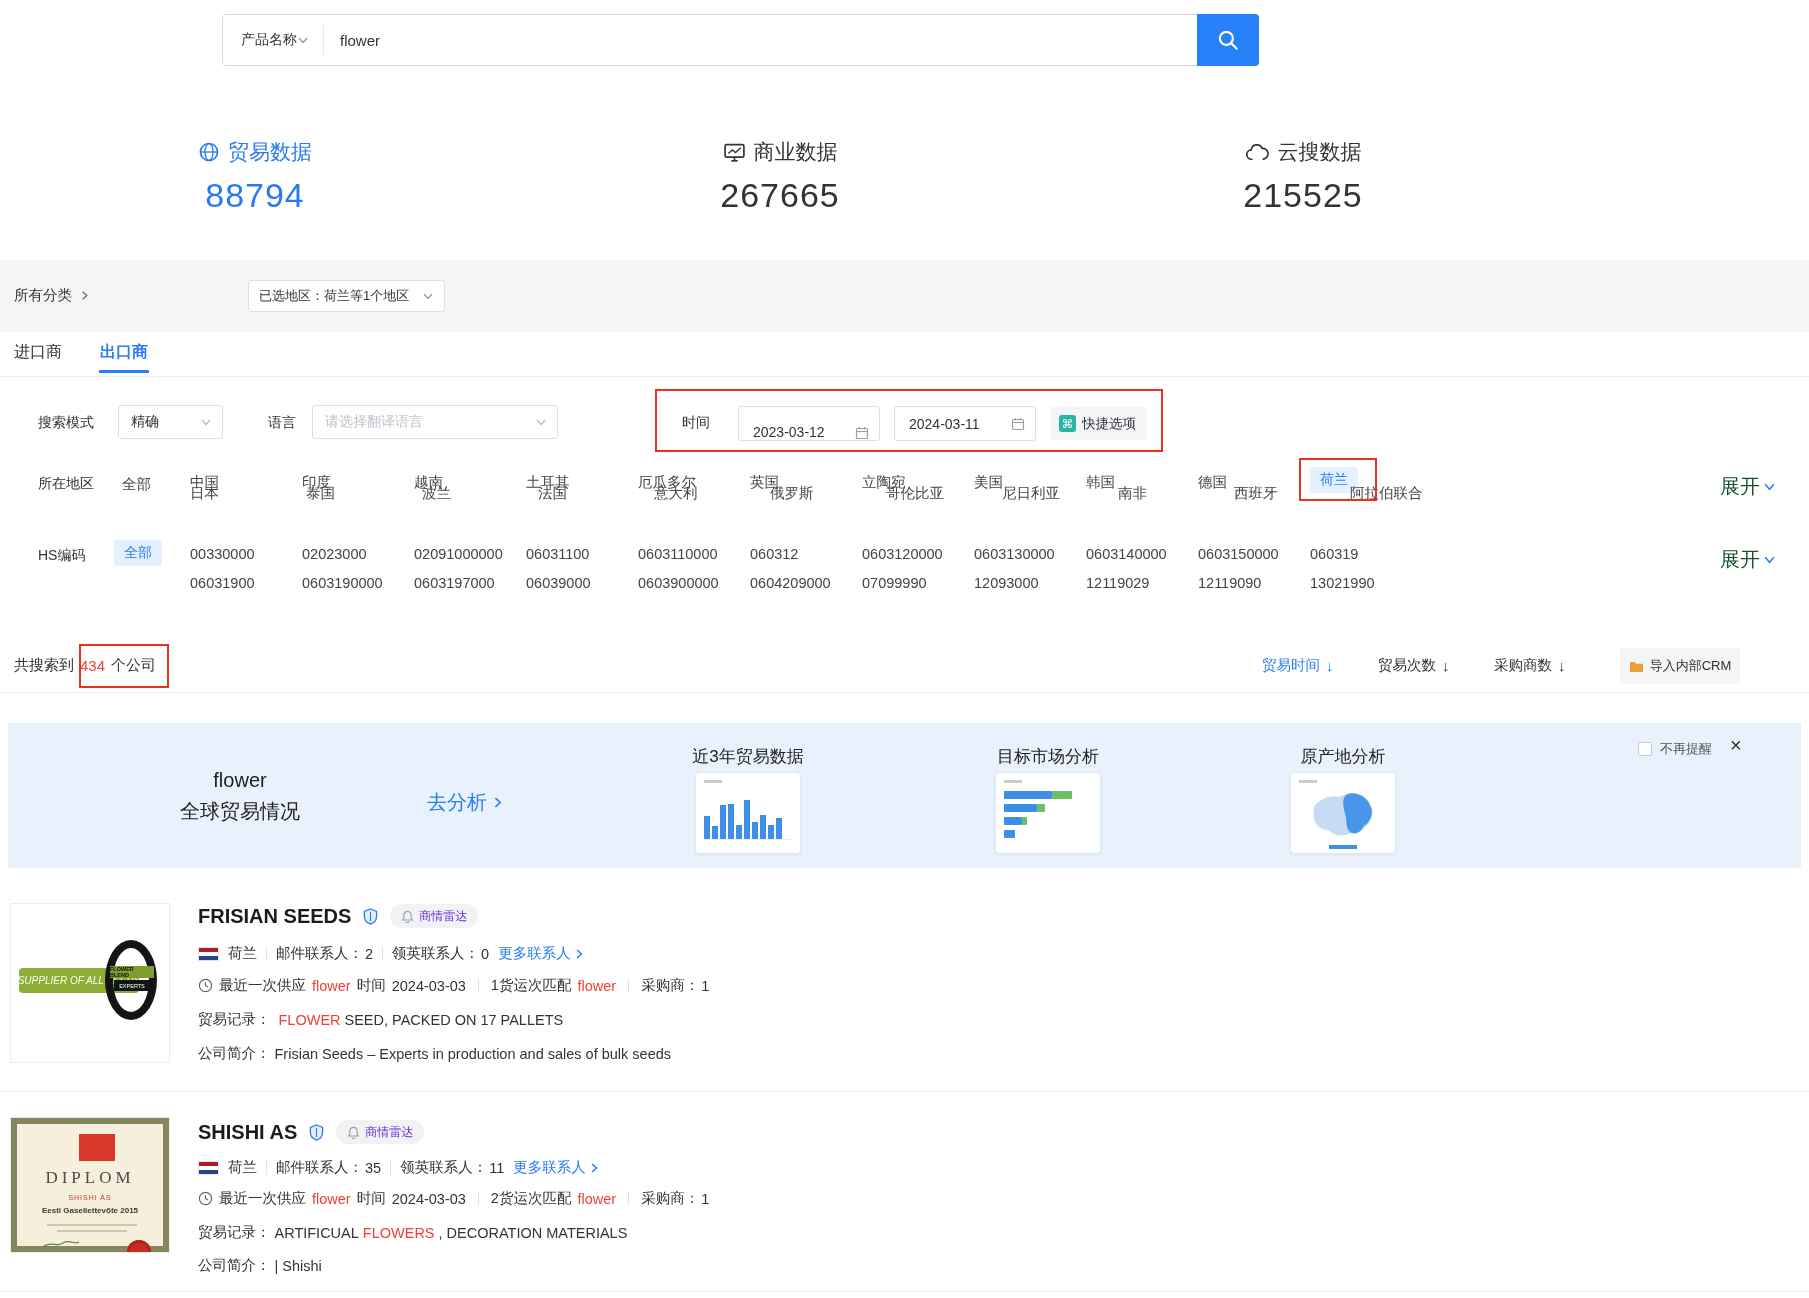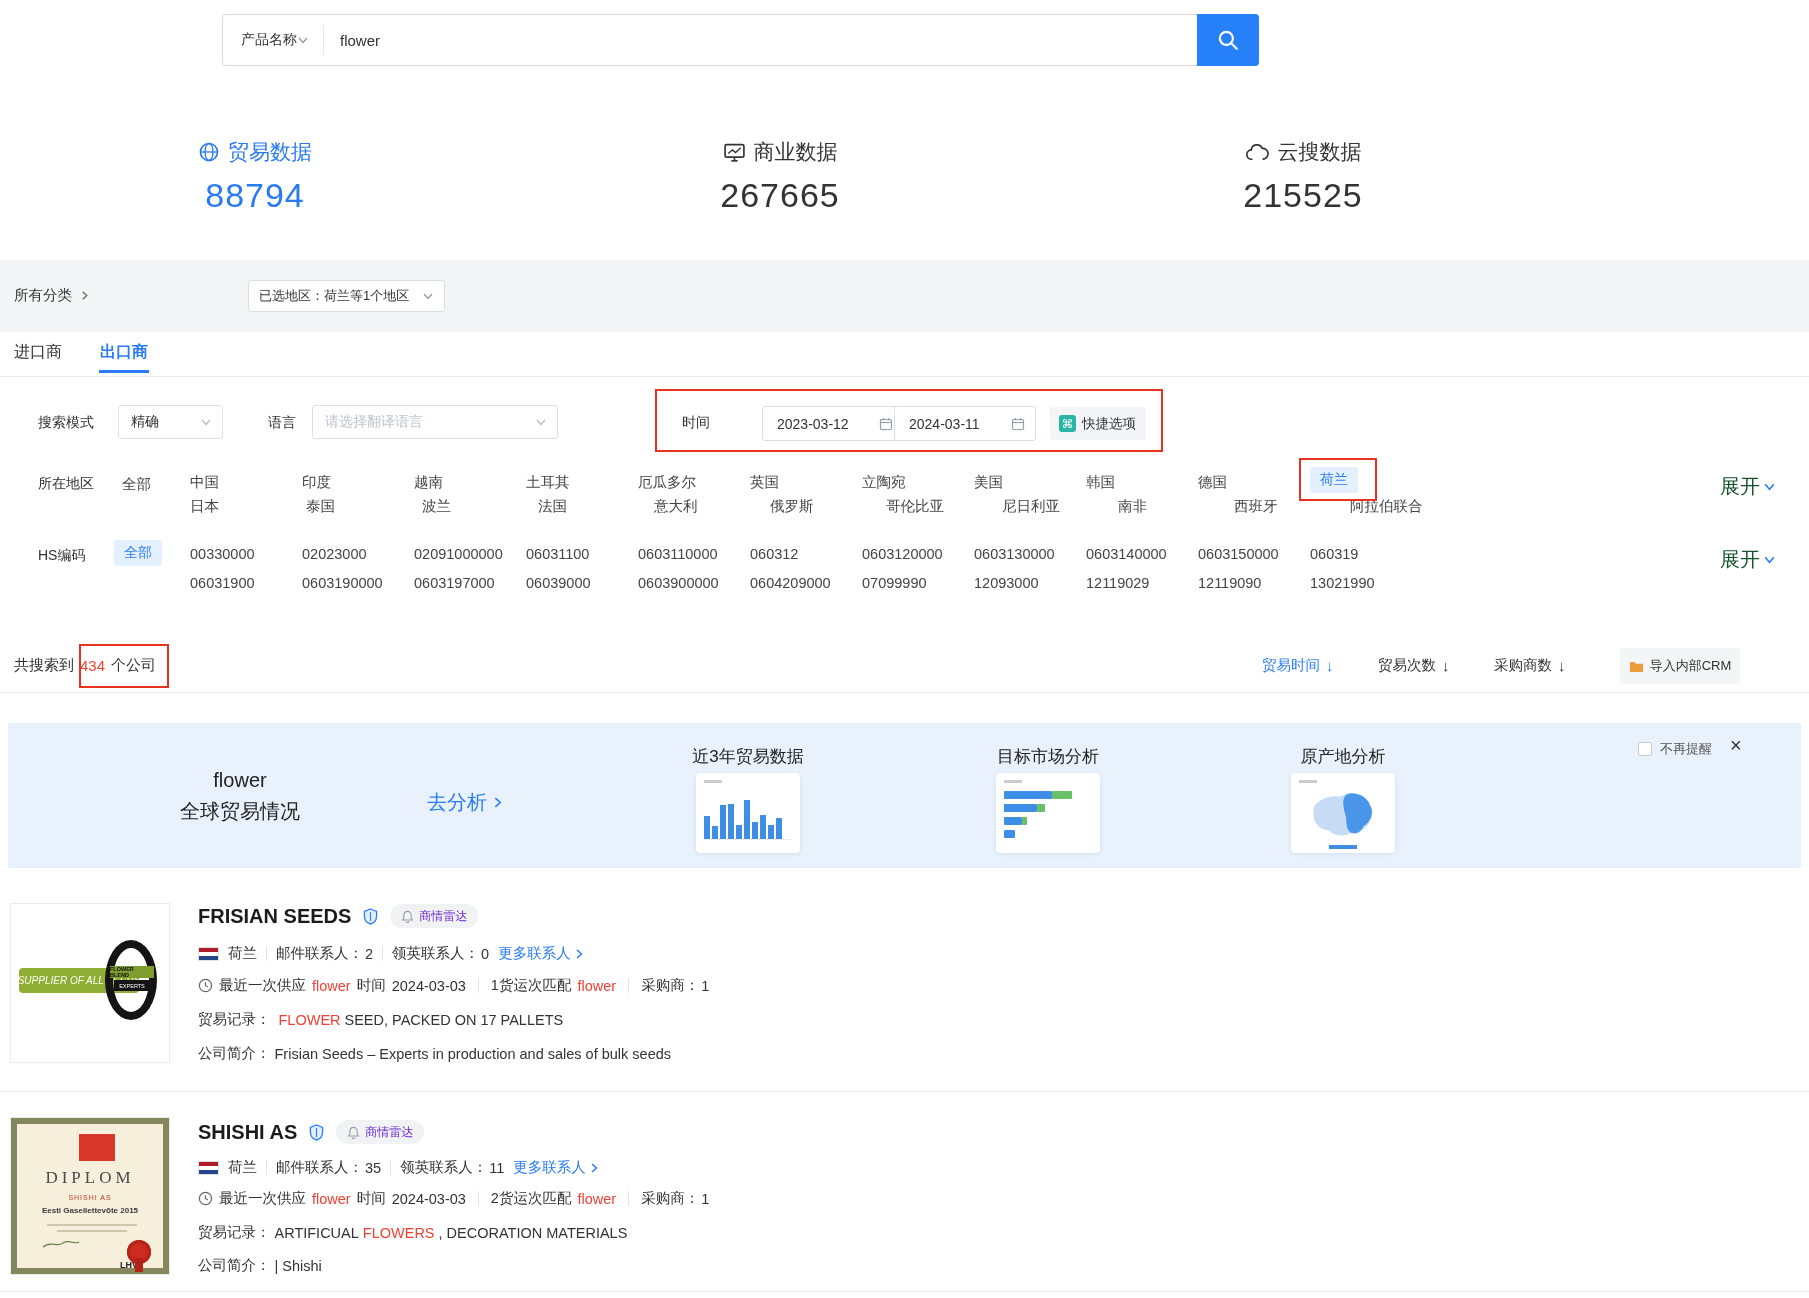--- a/index.html
+++ b/index.html
@@ -217,21 +217,21 @@
 </div>
 <span class="flabel" style="left:268px; top:414px;">语言</span>
 <div class="sel" style="left:312px; top:405px; width:246px;">
   <span class="ph">请选择翻译语言</span>
   <svg width="12" height="12" viewBox="0 0 12 12">
       <polyline points="2,4 6,8.5 10,4" fill="none" stroke="#bbb" stroke-width="1.3"></polyline>
     </svg>
 </div>
 
 <span class="flabel" style="left:682px; top:414px;">时间</span>
-<div class="datebox" style="left:762px; top:406px;">
+<div class="datebox" style="left:738px; top:406px;align-items:flex-end;">
   <span>2023-03-12</span>
   <svg width="14" height="14" viewBox="0 0 14 14">
       <rect x="1.5" y="2.5" width="11" height="10" rx="1" fill="none" stroke="#9aa0a8" stroke-width="1.2"></rect>
       <line x1="1.5" y1="5.5" x2="12.5" y2="5.5" stroke="#9aa0a8" stroke-width="1.2"></line>
       <line x1="4.5" y1="1" x2="4.5" y2="3.5" stroke="#9aa0a8" stroke-width="1.2"></line>
       <line x1="9.5" y1="1" x2="9.5" y2="3.5" stroke="#9aa0a8" stroke-width="1.2"></line>
     </svg>
 </div>
 <div class="datebox" style="left:894px; top:406px;">
   <span>2024-03-11</span>
@@ -257,21 +257,21 @@
     <span>土耳其</span>
     <span>厄瓜多尔</span>
     <span>英国</span>
     <span>立陶宛</span>
     <span>美国</span>
     <span>韩国</span>
     <span>德国</span>
   </div>
 <span class="pill-sel" style="left:1310px; top:467px;">荷兰</span>
 <div class="redbox" style="left:1299px; top:458px; width:78px; height:43px;"></div>
-<div class="fgrid" style="top:497px;gap:44px;">
+<div class="fgrid" style="top:484px;gap:44px;">
     <span>日本</span>
     <span>泰国</span>
     <span>波兰</span>
     <span>法国</span>
     <span>意大利</span>
     <span>俄罗斯</span>
     <span>哥伦比亚</span>
     <span>尼日利亚</span>
     <span>南非</span>
     <span>西班牙</span>
@@ -480,21 +480,21 @@
   <span></span>
   <span class="red">FLOWER</span>
   <span> SEED, PACKED ON 17 PALLETS</span>
 </div>
 <div class="lrow" style="top:1044px; gap:4px;">
   <span>公司简介：</span>
   <span>Frisian Seeds – Experts in production and sales of bulk seeds</span>
 </div>
 <div class="hr" style="top:1091px;"></div>
 
-<div class="logo-box" style="top:1117px; height:158px;">
+<div class="logo-box" style="top:1117px; height:136px;">
   <div class="l2-inner">
     <div class="l2-red"></div>
     <div class="l2-diplom">DIPLOM</div>
     <div class="l2-name">SHISHI AS</div>
     <div class="l2-sub">Eesti Gasellettevõte 2015</div>
     <div class="l2-line" style="top:100px;"></div>
     <div class="l2-line" style="top:106px; left:40px; width:70px;"></div>
     <svg class="abs" style="left:24px; top:114px;" width="40" height="12" viewBox="0 0 40 12">
         <path d="M2,9 C10,2 16,10 22,5 C28,1 34,7 38,4" stroke="#6a7f4f" stroke-width="1.2" fill="none"></path>
       </svg>

